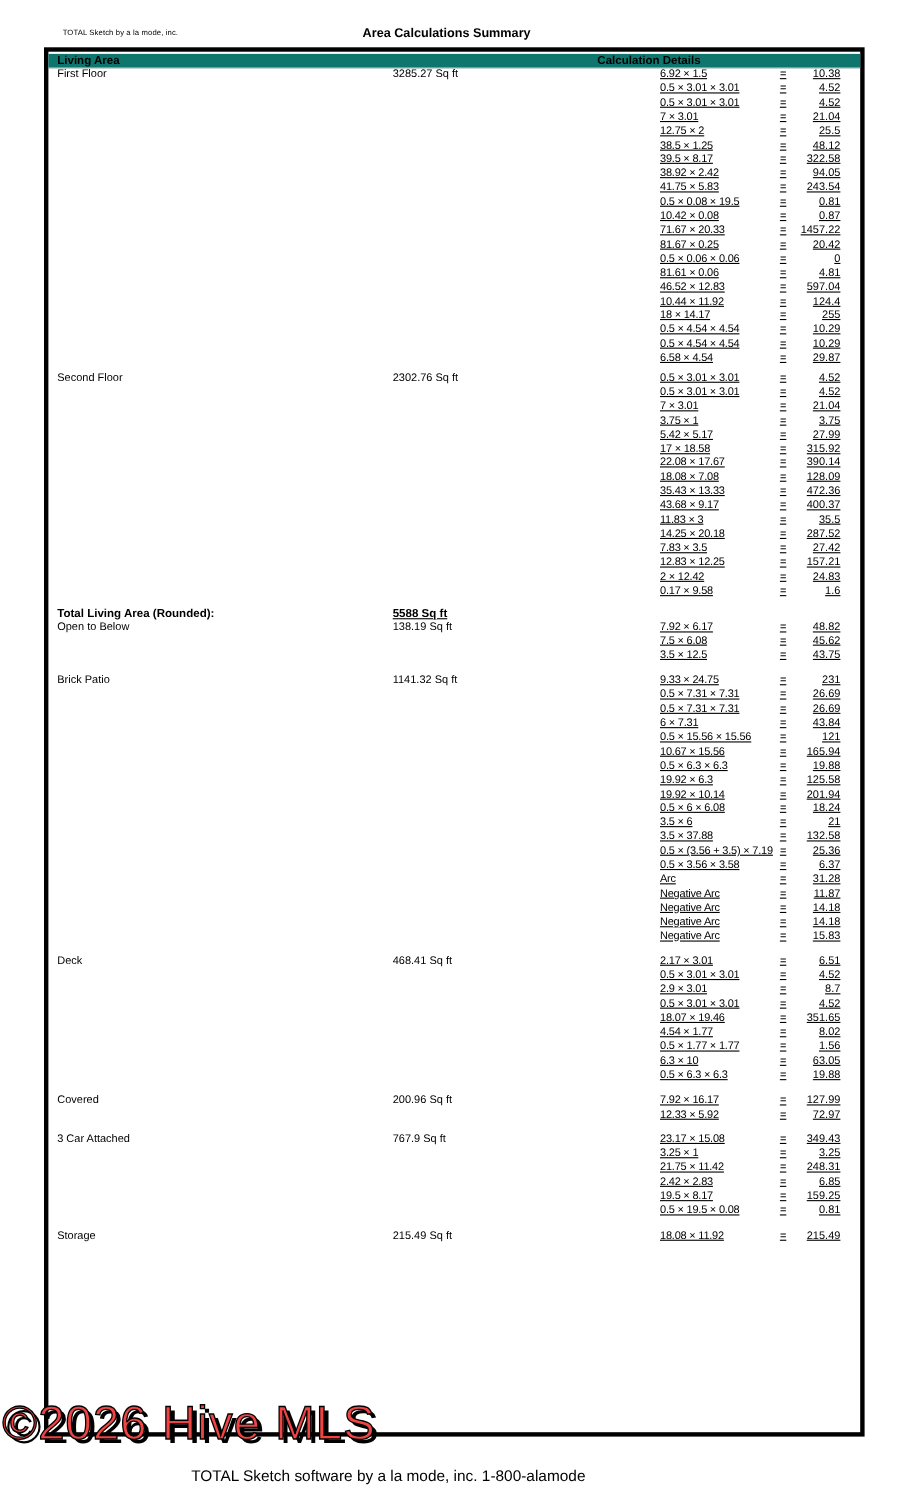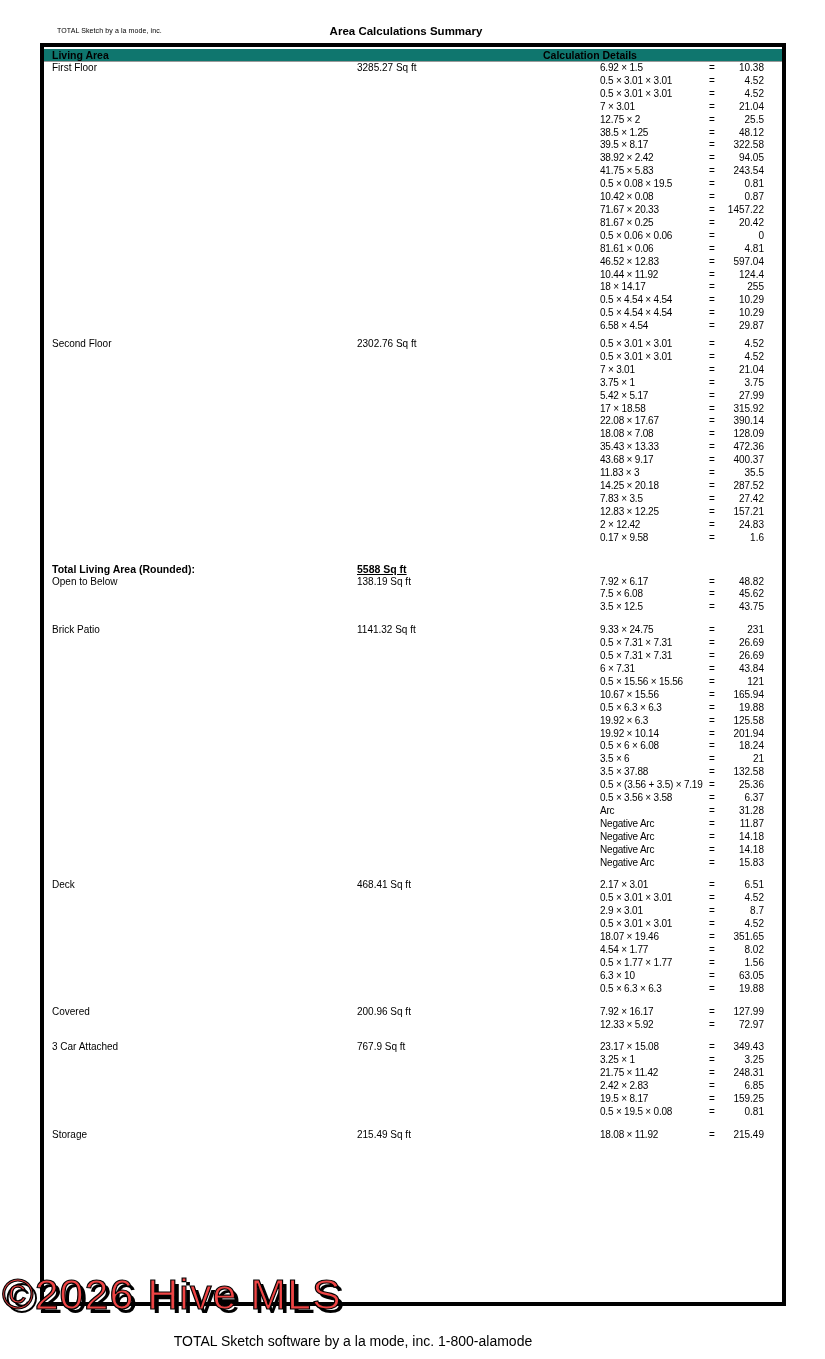--- a/index.html
+++ b/index.html
@@ -41,31 +41,31 @@
   .header-bar .bar-right { position: absolute; left: 499px; top: 0; }
 
   .sections { font-size: 10px; line-height: 12.9px; }
 
   .section { display: flex; align-items: flex-start; }
   .living-sections .section { margin-bottom: 5px; }
   .nonliving-sections .section { margin-bottom: 10px; }
 
   .sec-name  { width: 313px; padding-left: 8px; white-space: nowrap; }
   .sec-sqft  { width: 243px; white-space: nowrap; }
-  .sec-calcs { width: 164px; margin-right: 11px; }
+  .sec-calcs { width: 164px; margin-right: 11px; text-decoration: underline; }
 
   .calc-row { display: flex; }
   .calc-row .expr { flex: 1 1 auto; min-width: 0; white-space: nowrap; letter-spacing: -0.2px; }
   .calc-row .eq   { flex: 0 0 13px; }
   .calc-row .val  { flex: 0 0 42px; text-align: right; white-space: nowrap; }
 
   .total-row {
     display: flex; font-weight: bold;
     font-size: 10.5px; line-height: 13px;
-    margin-top: 18px; height: 13px; align-items: flex-end;
+    margin-top: 7px; height: 13px; align-items: flex-end;
   }
   .total-row .sec-name { width: 313px; padding-left: 8px; }
   .total-row .sec-sqft { width: 243px; text-decoration: underline; }
 
   .watermark {
     position: absolute; left: 2px; top: 1270px;
     font-size: 43px; font-weight: normal;
     color: #ef4444;
     -webkit-text-stroke: 1.2px #000;
     text-shadow: 4px 4px 0 #000;

